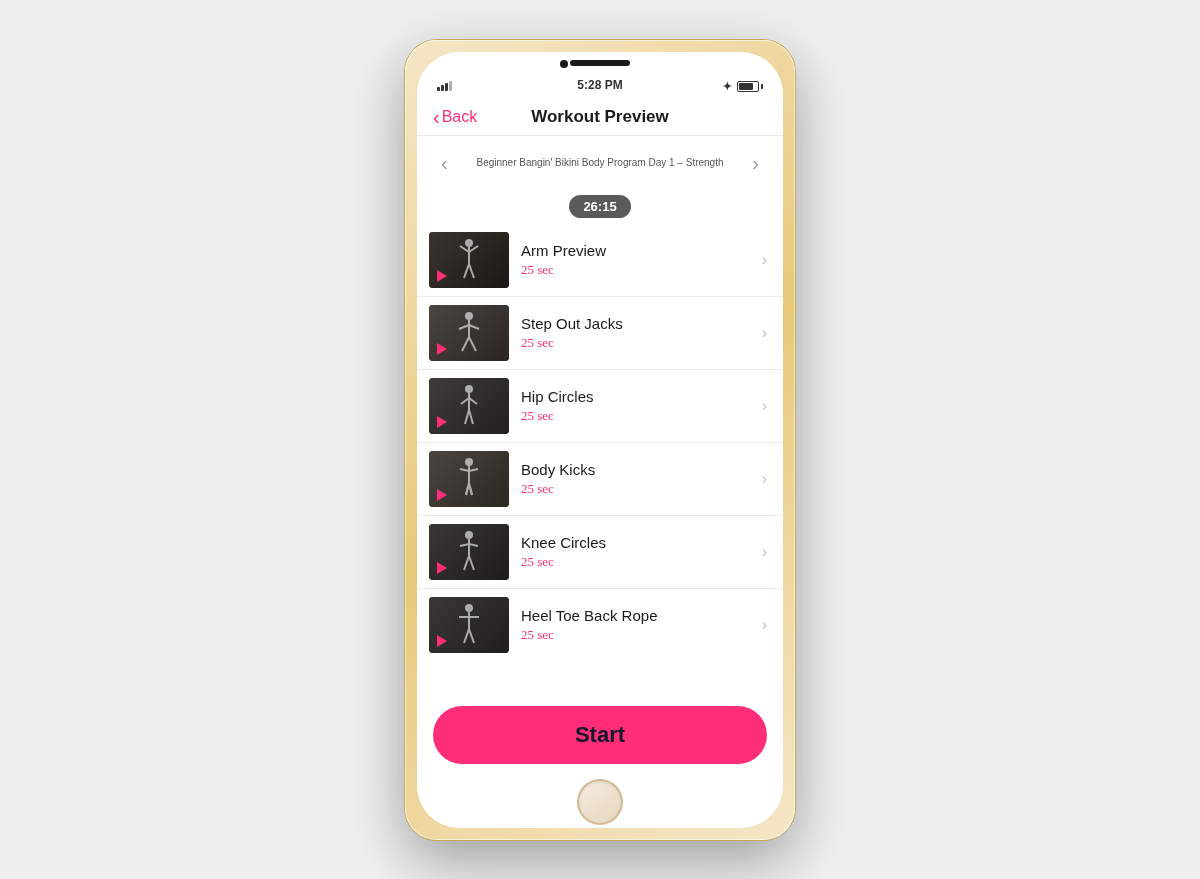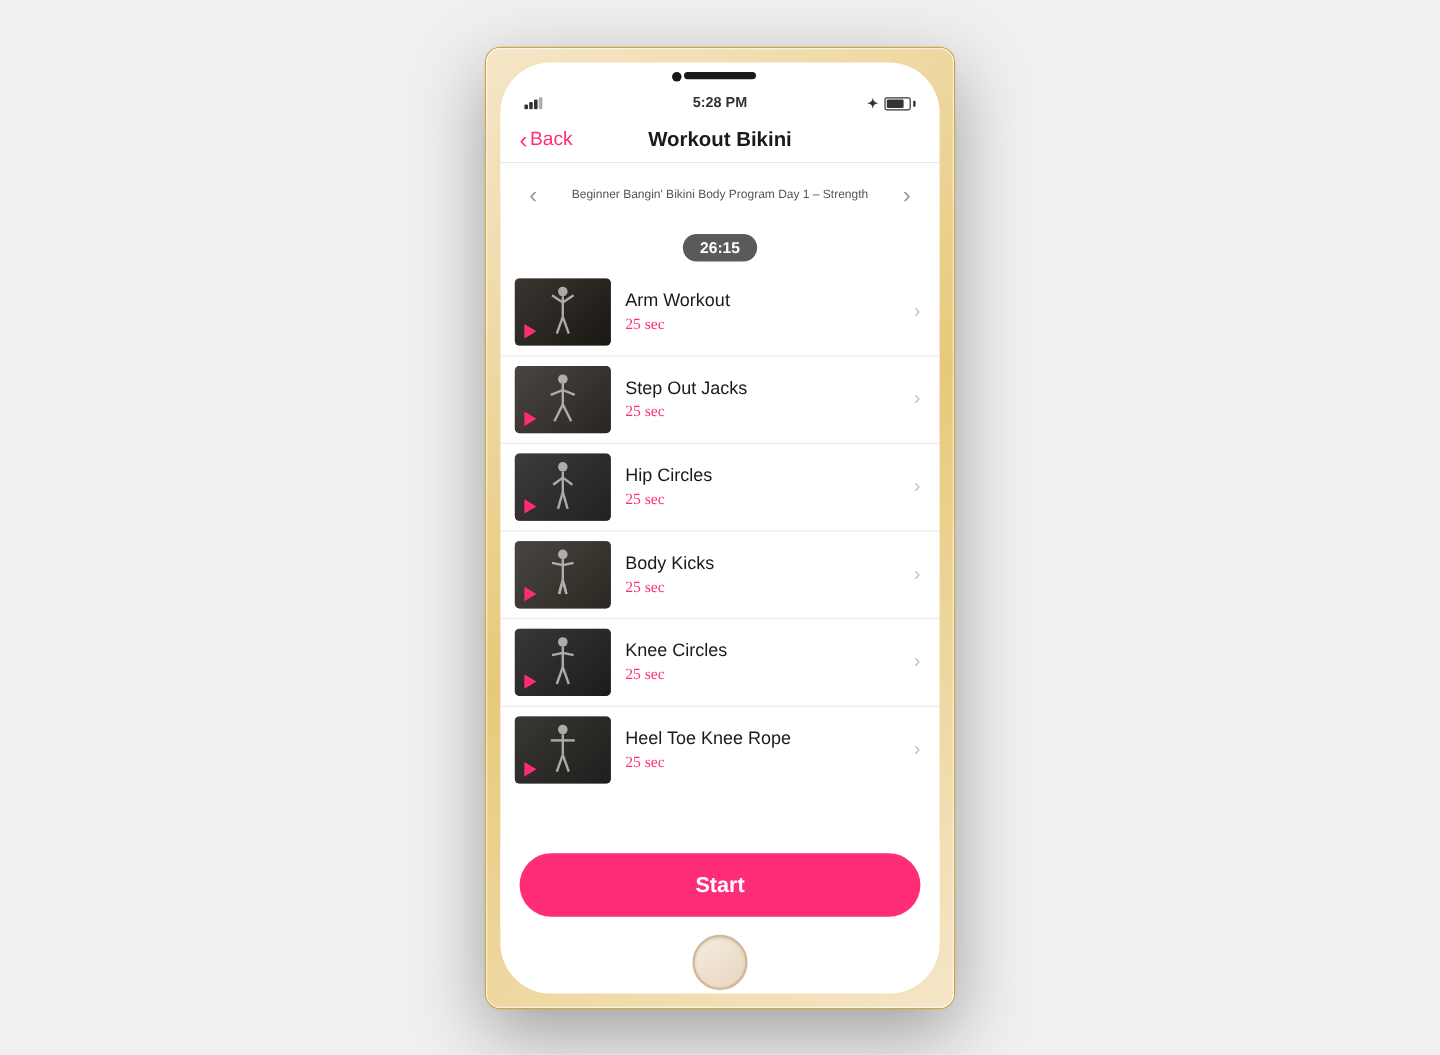--- a/index.html
+++ b/index.html
@@ -10,21 +10,21 @@
       justify-content: center;
       align-items: center;
       min-height: 100vh;
       font-family: -apple-system, BlinkMacSystemFont, 'Helvetica Neue', sans-serif;
     }
 
     .phone-outer {
       width: 390px;
       height: 800px;
       background: linear-gradient(145deg, #f5e6c8, #e8c97a, #f5e6c8);
-      border-radius: 12px;
+      border-radius: 32px;
       padding: 12px;
       box-shadow:
         0 0 0 1px #c8a84b,
         0 20px 60px rgba(0,0,0,0.35),
         inset 0 0 0 1px rgba(255,255,255,0.6);
       position: relative;
       display: flex;
       flex-direction: column;
       align-items: flex-start;
     }
@@ -311,25 +311,25 @@
     
     .start-container {
       padding: 10px 16px 12px;
       background: #fff;
       flex-shrink: 0;
     }
 
     .start-button {
       width: 100%;
       background: #ff2d78;
-      color: #ffffff;
+      color: #0f172a;
       border: none;
       border-radius: 30px;
       padding: 16px;
-      font-size: 18px;
+      font-size: 22px;
       font-weight: 600;
       cursor: pointer;
       text-align: center;
     }
 
     
     .home-button-area {
       height: 52px;
       display: flex;
       align-items: center;
@@ -383,21 +383,21 @@
           <div class="battery-tip"></div>
         </div>
       </div>
     </div>
 
     <div class="nav-bar">
       <div class="back-button">
         <span class="back-chevron">‹</span>
         <span>Back</span>
       </div>
-      <span class="nav-title">Workout Bikini</span>
+      <span class="nav-title">Workout Preview</span>
     </div>
 
     <div class="workout-header">
       <div class="workout-nav">
         <span class="nav-arrow">‹</span>
         <span class="workout-title">Beginner Bangin' Bikini Body Program Day 1 – Strength</span>
         <span class="nav-arrow">›</span>
       </div>
       <span class="time-badge">26:15</span>
     </div>
@@ -414,21 +414,21 @@
               <line x1="15" y1="14" x2="24" y2="8" stroke="#ccc" stroke-width="2"></line>
               <line x1="15" y1="26" x2="10" y2="40" stroke="#ccc" stroke-width="2"></line>
               <line x1="15" y1="26" x2="20" y2="40" stroke="#ccc" stroke-width="2"></line>
             </svg>
           </div>
           <div class="play-btn">
             <div class="play-triangle"></div>
           </div>
         </div>
         <div class="exercise-info">
-          <div class="exercise-name">Arm Workout</div>
+          <div class="exercise-name">Arm Preview</div>
           <div class="exercise-duration">25 sec</div>
         </div>
         <span class="chevron-right">›</span>
       </div>
 
       <div class="exercise-item">
         <div class="exercise-thumb">
           <div class="thumb-bg thumb-2">
             <svg class="person" viewBox="0 0 30 44">
               <circle cx="15" cy="5" r="4" fill="#ccc"></circle>
@@ -531,21 +531,21 @@
               <line x1="15" y1="14" x2="25" y2="14" stroke="#ccc" stroke-width="2"></line>
               <line x1="15" y1="26" x2="10" y2="40" stroke="#ccc" stroke-width="2"></line>
               <line x1="15" y1="26" x2="20" y2="40" stroke="#ccc" stroke-width="2"></line>
             </svg>
           </div>
           <div class="play-btn">
             <div class="play-triangle"></div>
           </div>
         </div>
         <div class="exercise-info">
-          <div class="exercise-name">Heel Toe Knee Rope</div>
+          <div class="exercise-name">Heel Toe Back Rope</div>
           <div class="exercise-duration">25 sec</div>
         </div>
         <span class="chevron-right">›</span>
       </div>
 
     </div>
 
     <div class="start-container">
       <button class="start-button">Start</button>
     </div>

